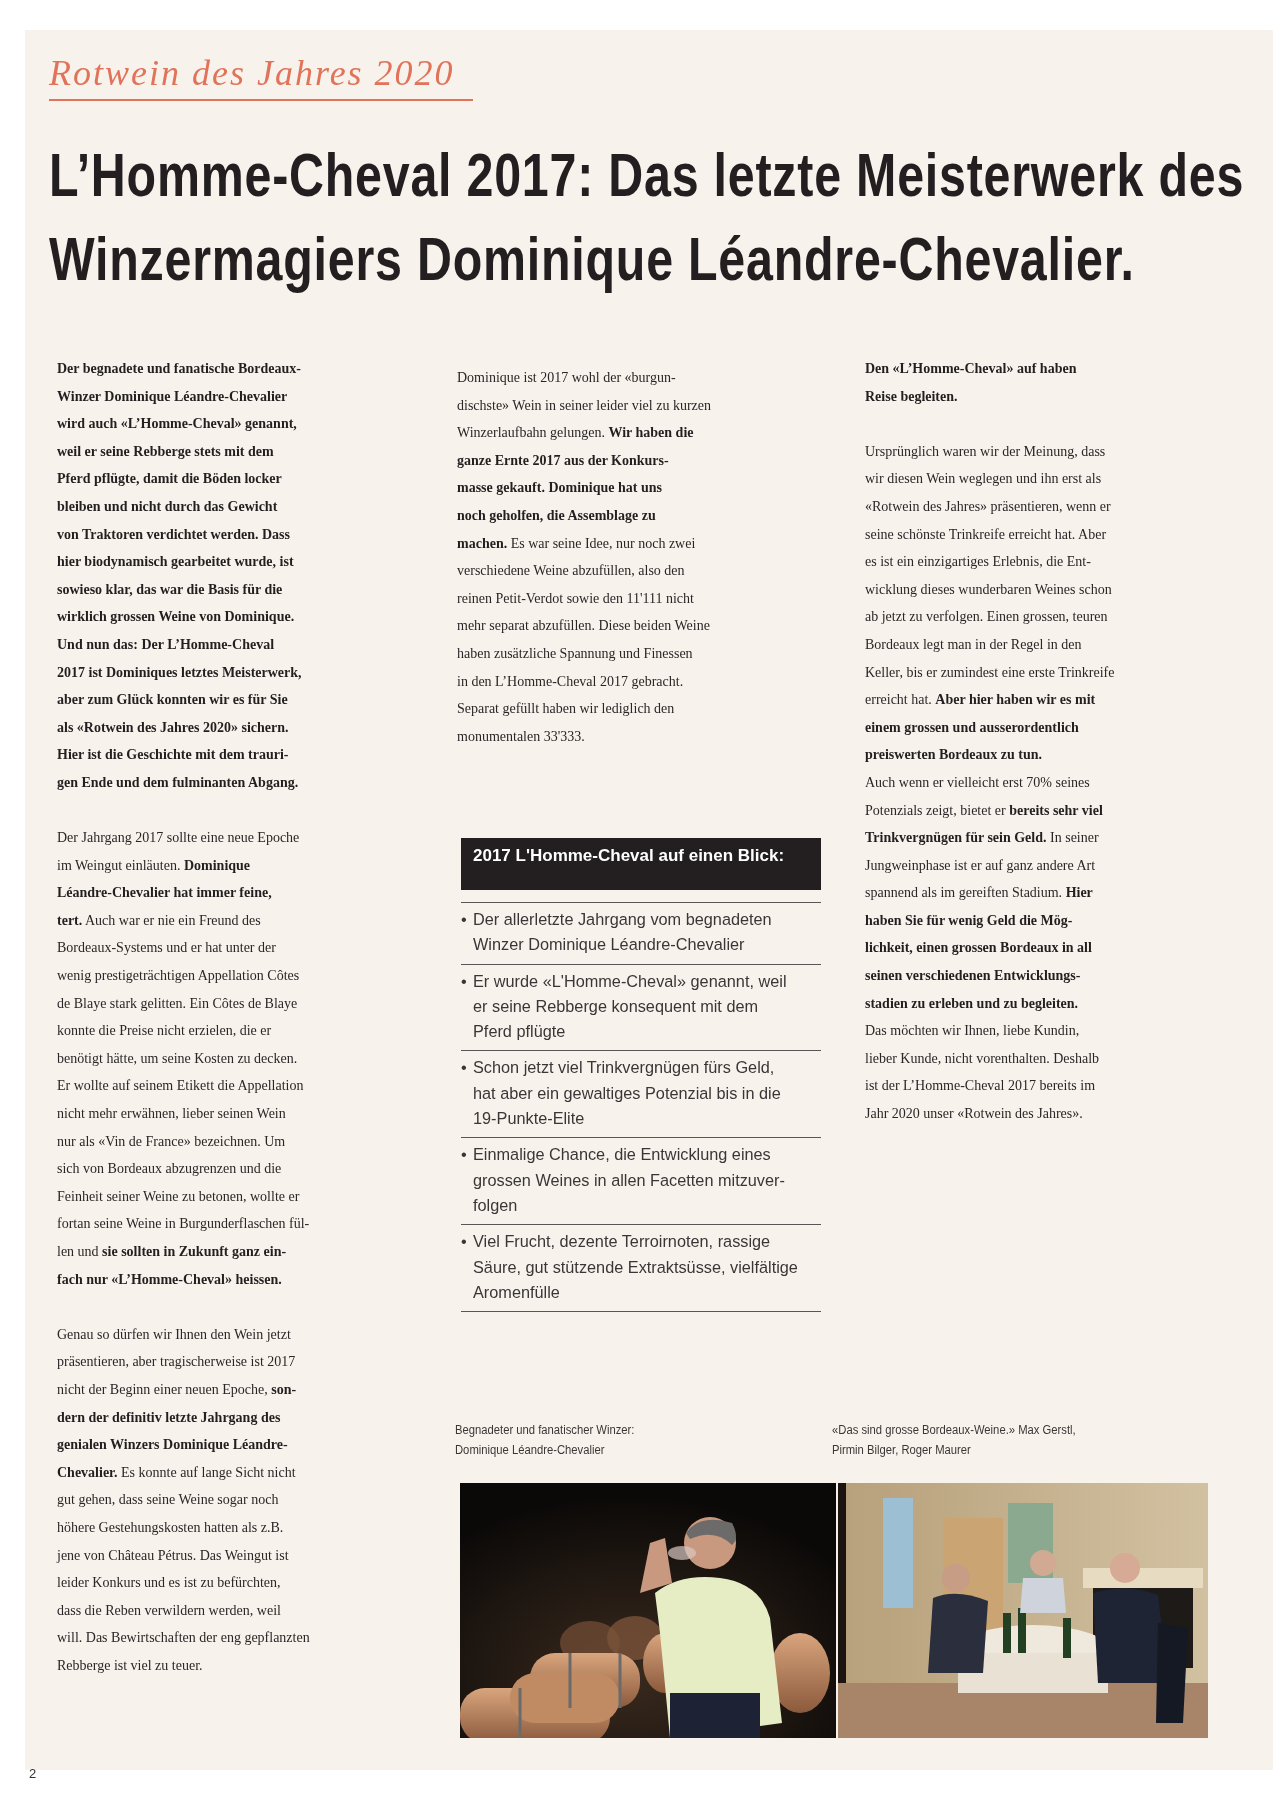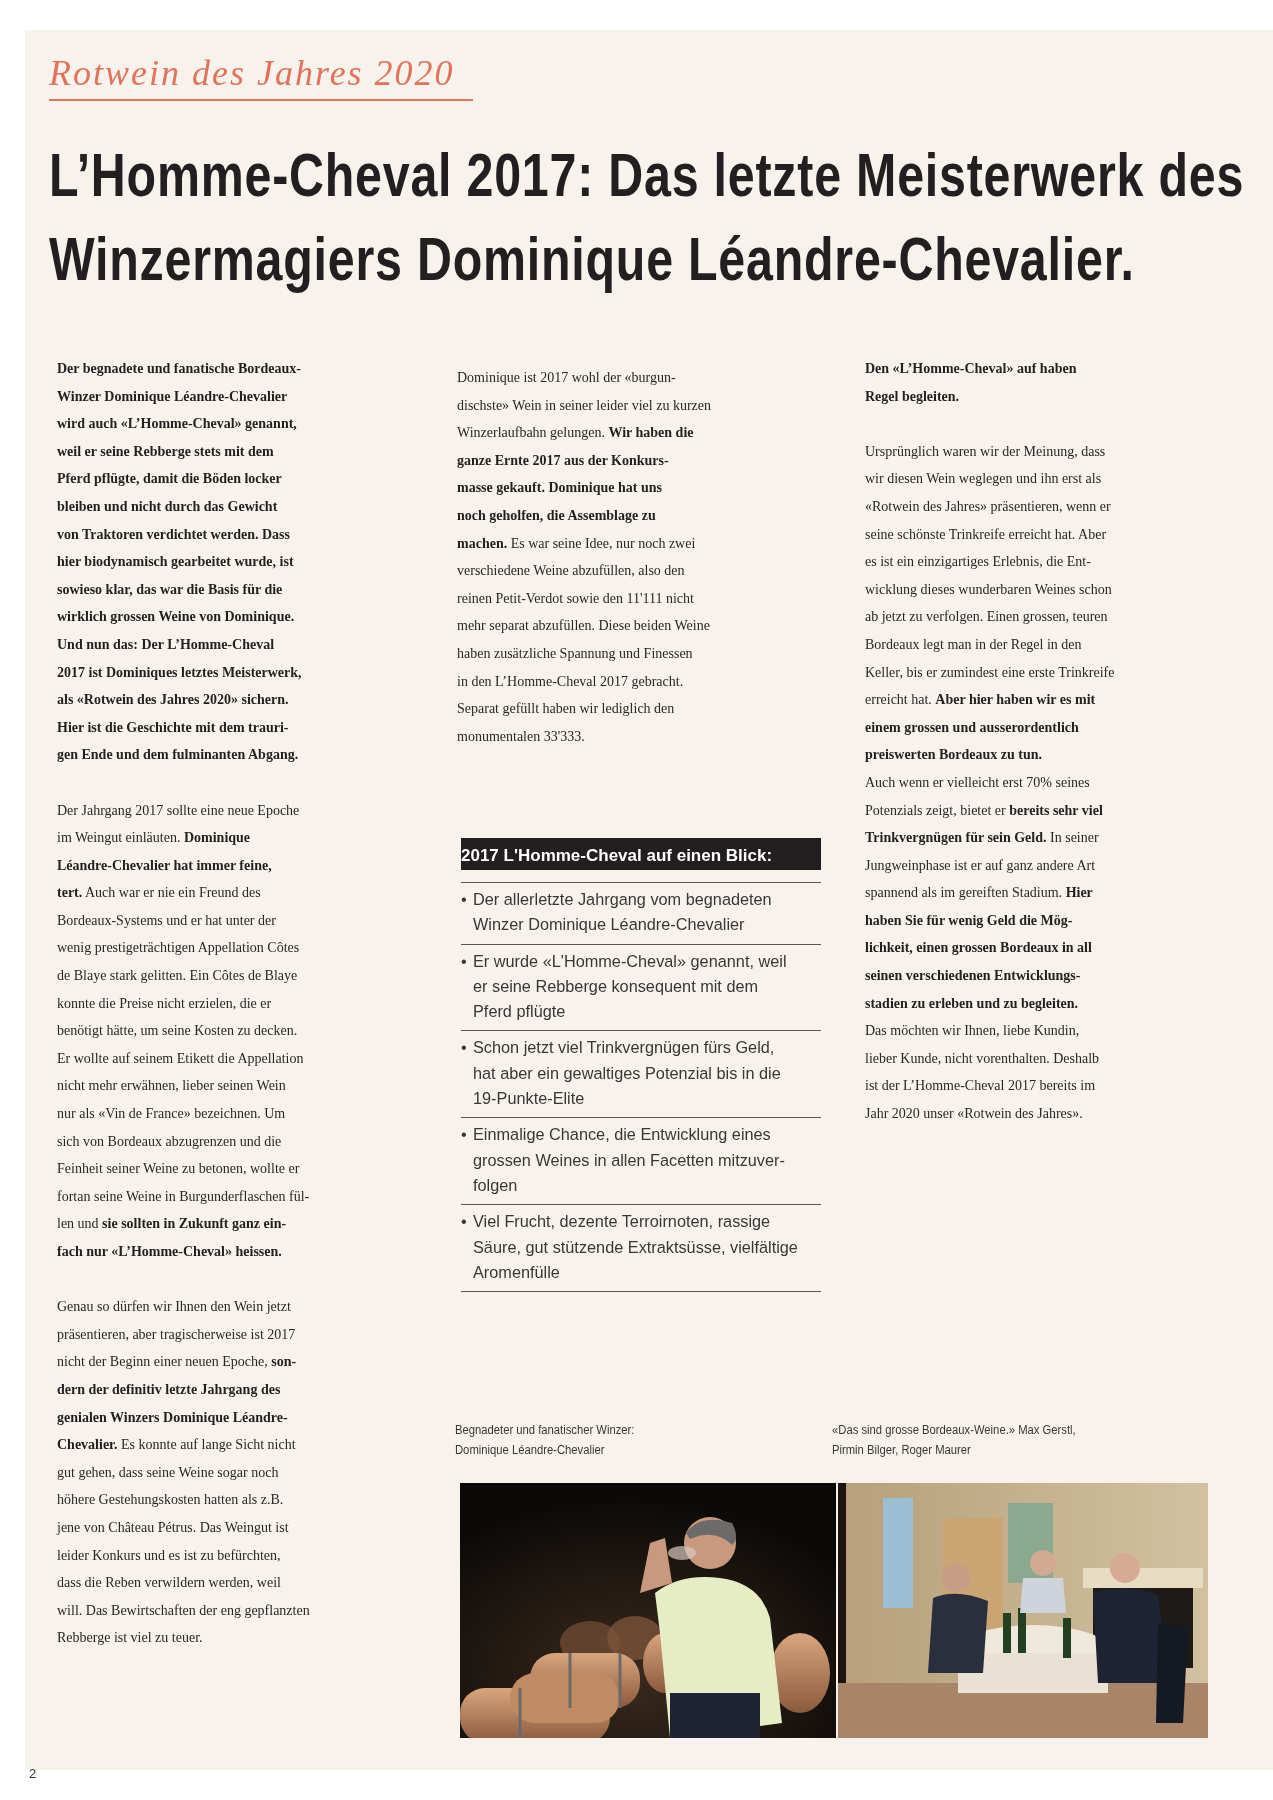--- a/index.html
+++ b/index.html
@@ -43,22 +43,22 @@
   .c2 { left: 457px; width: 370px; margin-top: 9px; }
   .c3 { left: 865px; width: 370px; }
   .line { display: block; white-space: nowrap; }
 
   .facts {
     position: absolute; left: 461px; top: 838px; width: 360px;
     font-family: "Liberation Sans", "DejaVu Sans", sans-serif;
   }
   .facts-header {
     background: #231f20; color: #ffffff;
-    font-weight: bold; font-size: 17px; height: 32px; line-height: 36px;
-    white-space: nowrap;
+    font-weight: bold; font-size: 17px; height: 52px; line-height: 36px;
+    padding-left: 12px; white-space: nowrap;
   }
   .facts-list { list-style: none; margin: 0; padding: 0; border-top: 1.5px solid #5a5657; margin-top: 12px; }
   .facts-list li {
     position: relative; padding: 4px 0 6px 12px;
     font-size: 16.3px; line-height: 25.3px; color: #3a3637;
     border-bottom: 1.5px solid #5a5657;
   }
   .facts-list li .bullet { position: absolute; left: 0; top: 4px; }
   .facts-list li .line { display: block; white-space: nowrap; }
 
@@ -104,20 +104,21 @@
       <span class="line">wird auch «L’Homme-Cheval» genannt,</span>
       <span class="line">weil er seine Rebberge stets mit dem</span>
       <span class="line">Pferd pflügte, damit die Böden locker</span>
       <span class="line">bleiben und nicht durch das Gewicht</span>
       <span class="line">von Traktoren verdichtet werden. Dass</span>
       <span class="line">hier biodynamisch gearbeitet wurde, ist</span>
       <span class="line">sowieso klar, das war die Basis für die</span>
       <span class="line">wirklich grossen Weine von Dominique.</span>
       <span class="line">Und nun das: Der L’Homme-Cheval</span>
       <span class="line">2017 ist Dominiques letztes Meisterwerk,</span>
+      <span class="line">aber zum Glück konnten wir es für Sie</span>
       <span class="line">als «Rotwein des Jahres 2020» sichern.</span>
       <span class="line">Hier ist die Geschichte mit dem trauri-</span>
       <span class="line">gen Ende und dem fulminanten Abgang.</span>
     </b>
   </p>
   <p>
     <span class="line">Der Jahrgang 2017 sollte eine neue Epoche</span>
     <span class="line"><span>im Weingut einläuten. </span><b>Dominique</b></span>
     <b class="line">Léandre-Chevalier hat immer feine,</b>
     <span class="line"><b>tert.</b><span> Auch war er nie ein Freund des</span></span>
@@ -202,21 +203,21 @@
       <span class="line">Viel Frucht, dezente Terroirnoten, rassige</span>
       <span class="line">Säure, gut stützende Extraktsüsse, vielfältige</span>
       <span class="line">Aromenfülle</span>
     </li>
   </ul>
 </div>
 
 <div class="col c3">
   <p>
     <b class="line">Den «L’Homme-Cheval» auf haben</b>
-    <b class="line">Regel begleiten.</b>
+    <b class="line">Reise begleiten.</b>
   </p>
   <p>
     <span class="line">Ursprünglich waren wir der Meinung, dass</span>
     <span class="line">wir diesen Wein weglegen und ihn erst als</span>
     <span class="line">«Rotwein des Jahres» präsentieren, wenn er</span>
     <span class="line">seine schönste Trinkreife erreicht hat. Aber</span>
     <span class="line">es ist ein einzigartiges Erlebnis, die Ent-</span>
     <span class="line">wicklung dieses wunderbaren Weines schon</span>
     <span class="line">ab jetzt zu verfolgen. Einen grossen, teuren</span>
     <span class="line">Bordeaux legt man in der Regel in den</span>

